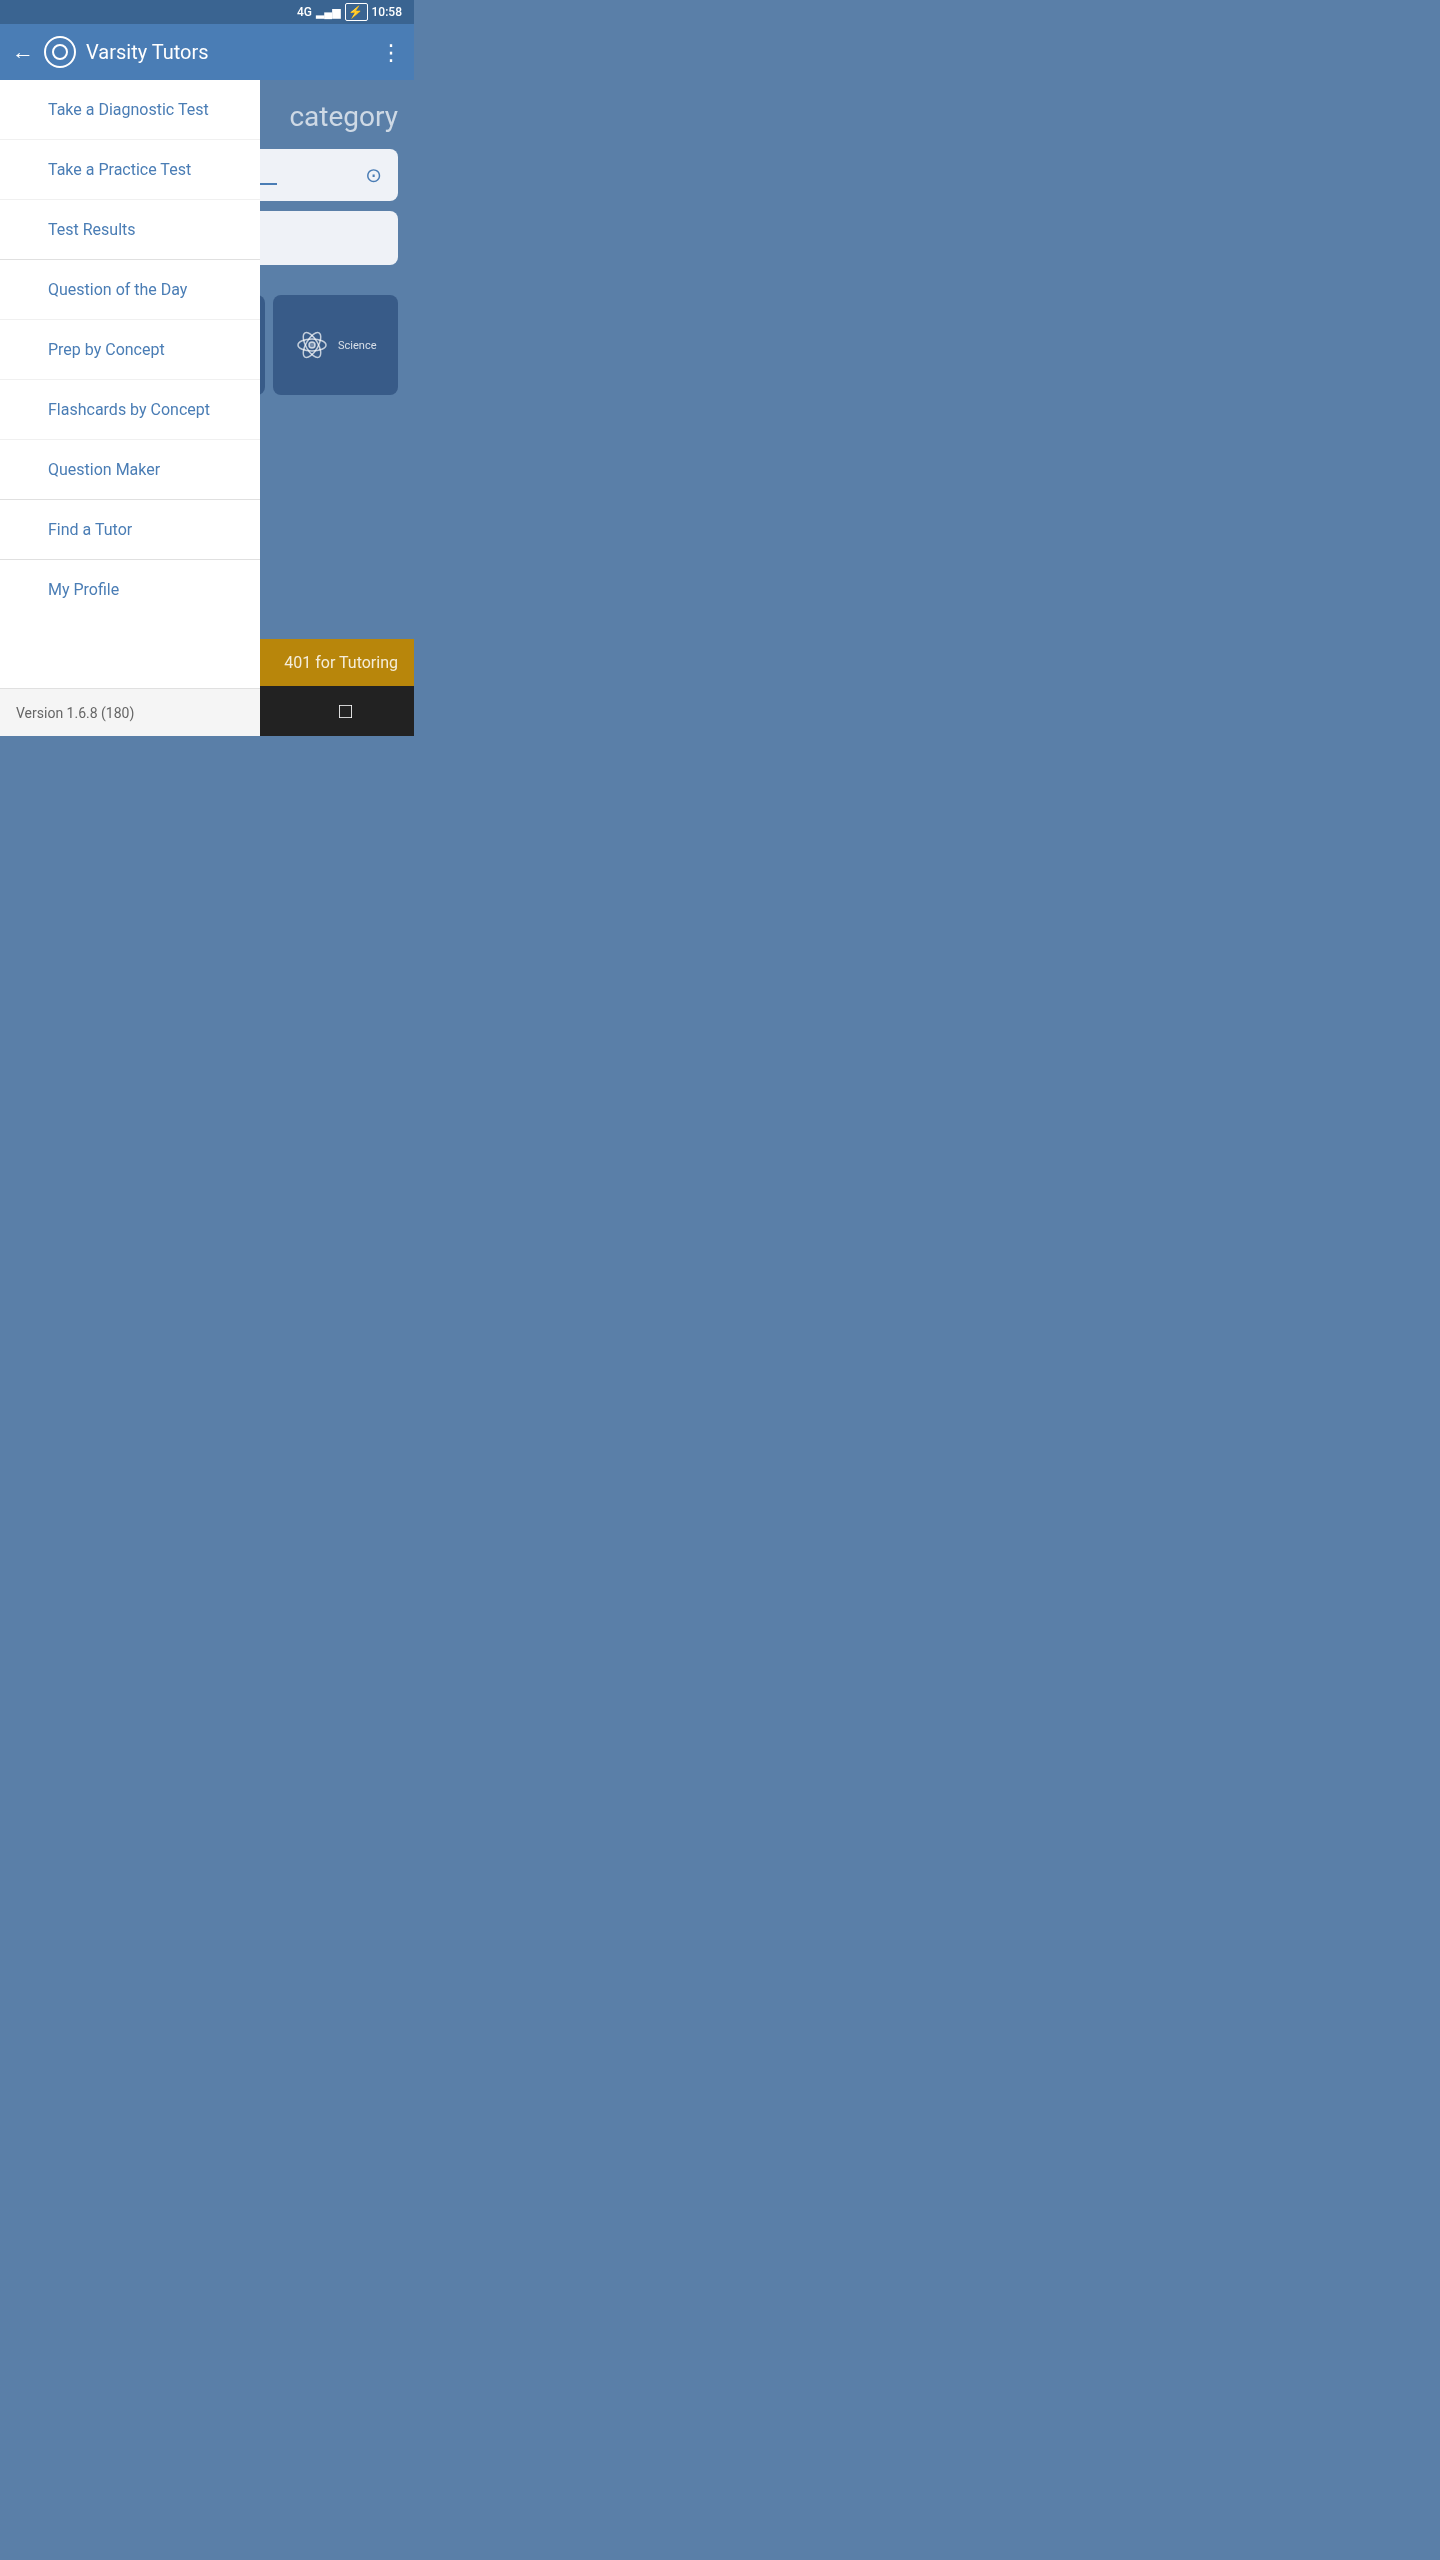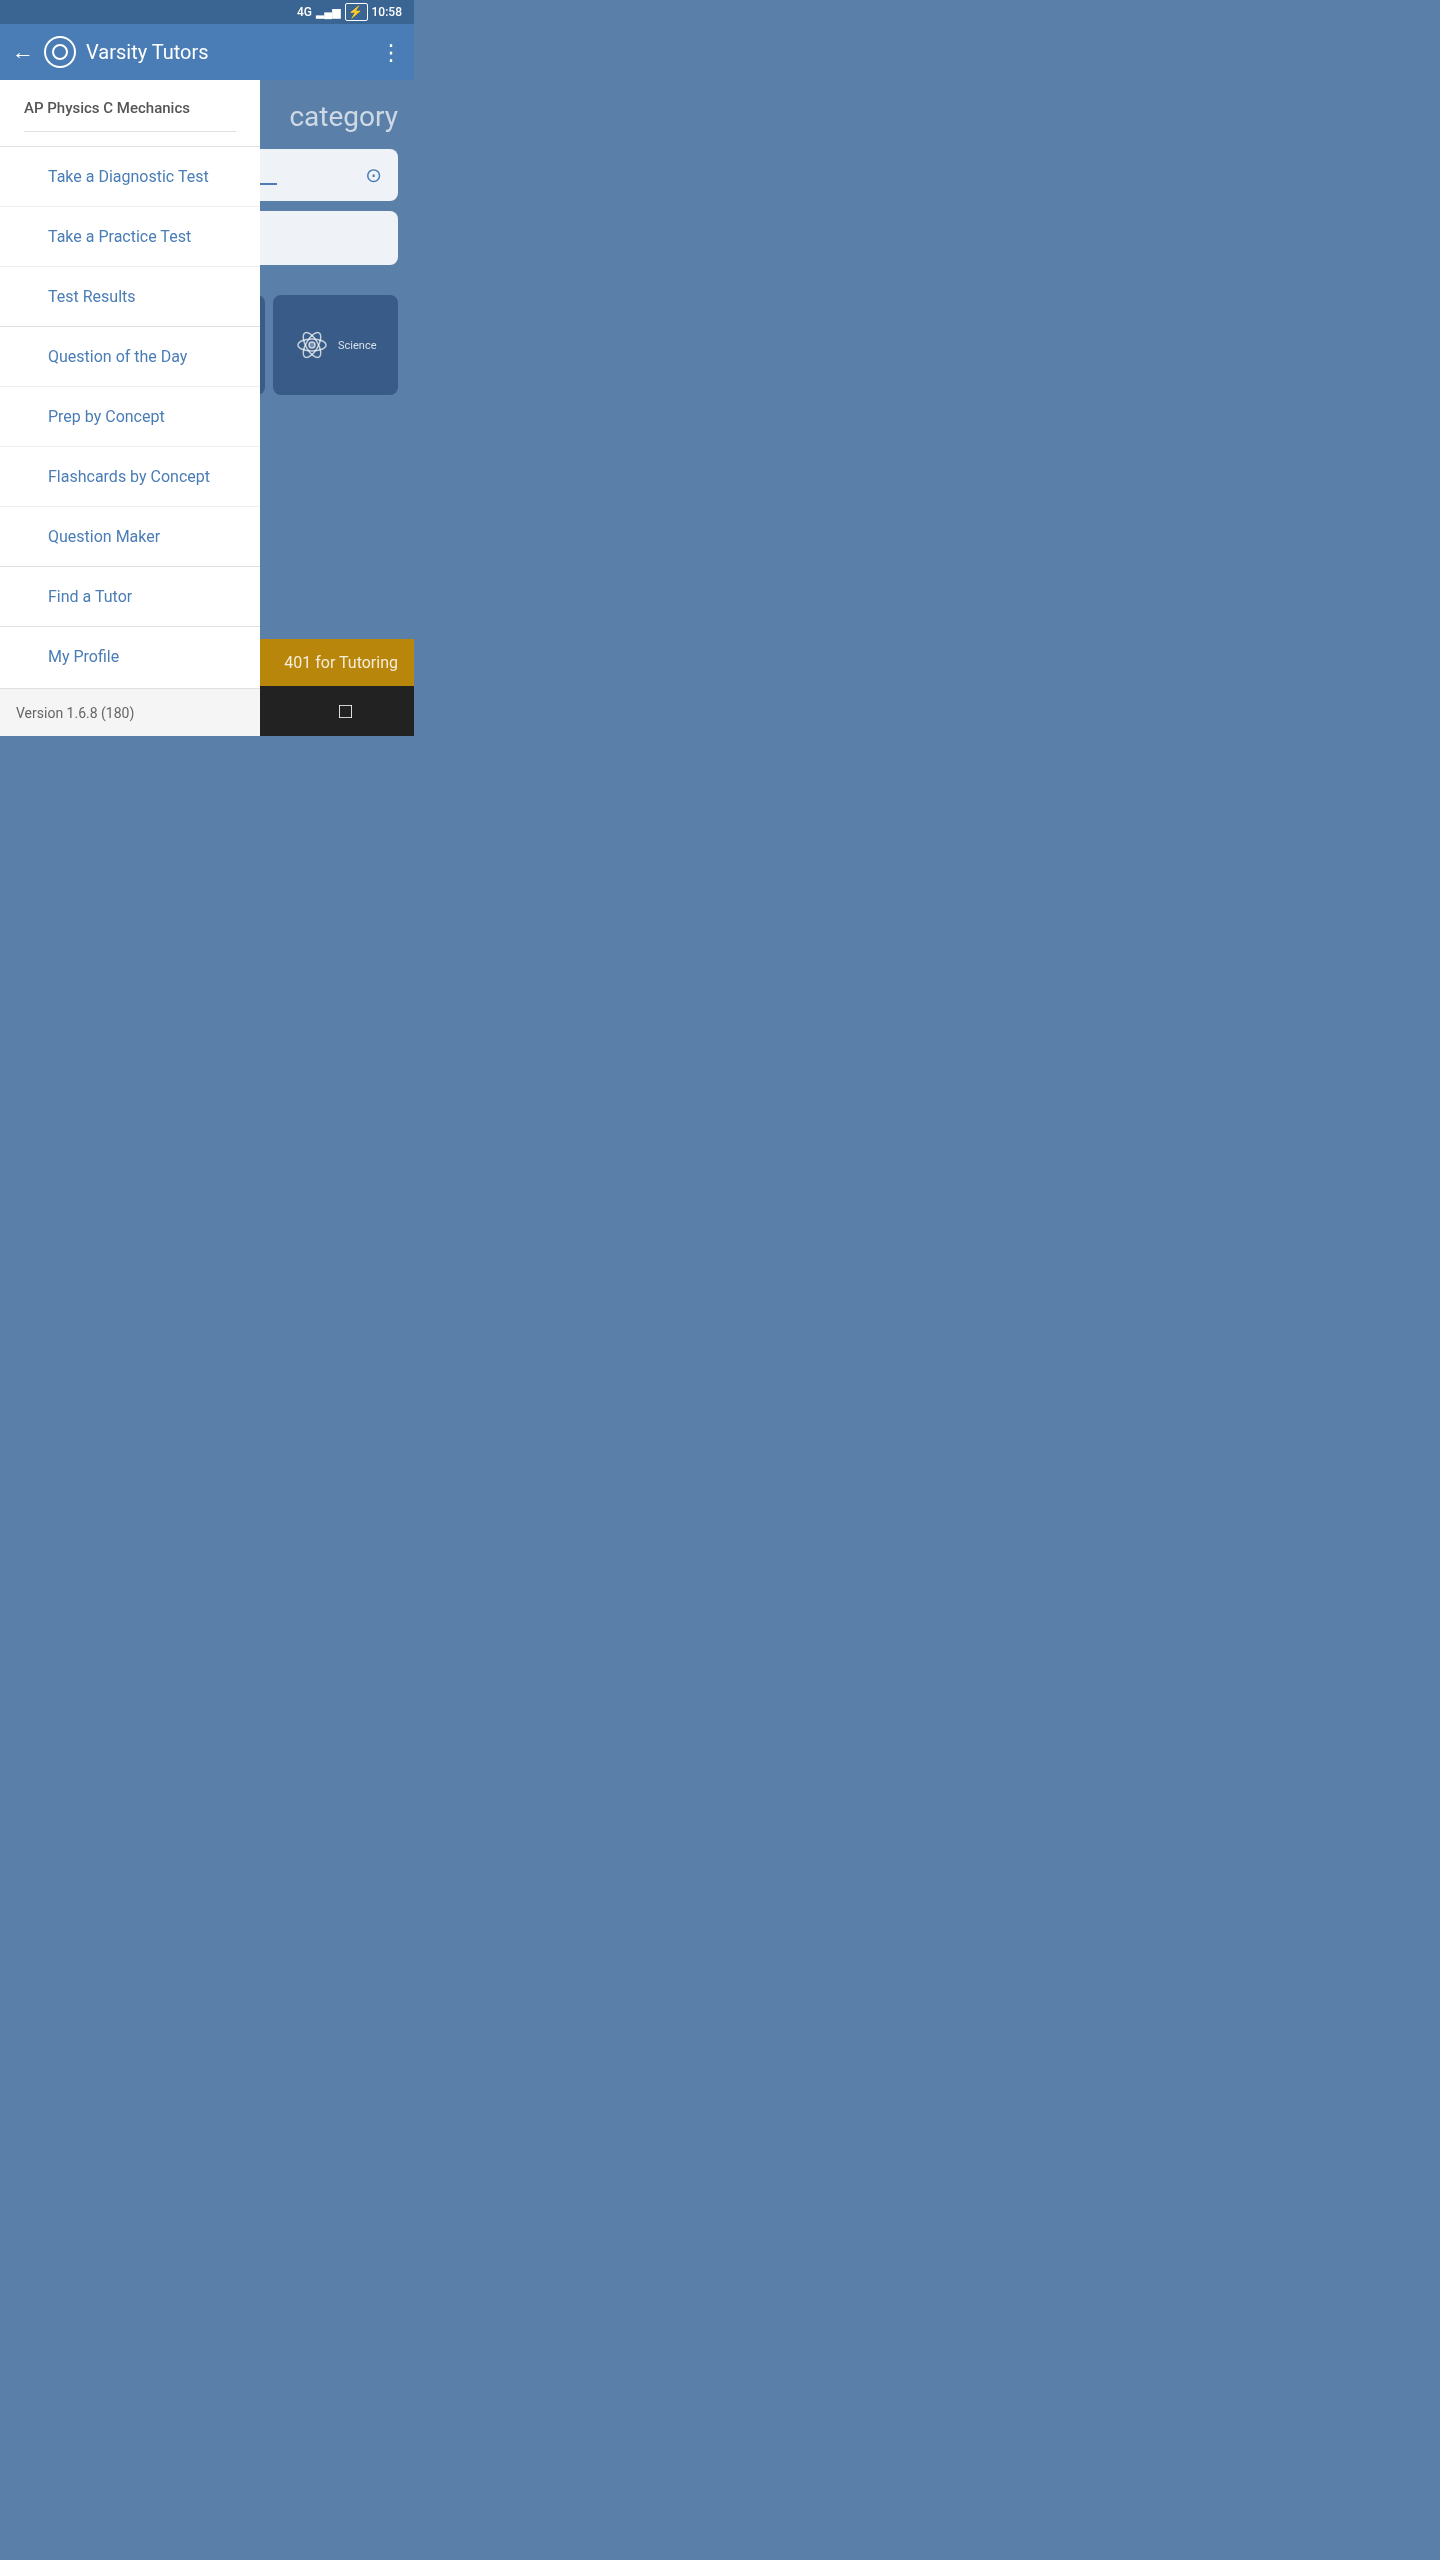--- a/index.html
+++ b/index.html
@@ -330,24 +330,20 @@
 
   <div style="margin:10px 16px;">
     <div style="width:115px;height:100px;background:rgba(50,85,130,0.85);border-radius:8px;"></div>
   </div>
 
   <div class="bg-bottom-banner">401 for Tutoring</div>
 </div>
 
 <div class="drawer">
 
-  <div class="drawer-header">
-    <span class="drawer-header-text">AP Physics C Mechanics</span>
-    <div style="height:1px;background:#e0e0e0;margin-top:14px;"></div>
-  </div>
 
   <div class="drawer-section-group">
     <div class="drawer-item">
       <span class="drawer-item-text">Take a Diagnostic Test</span>
     </div>
     <div class="drawer-item">
       <span class="drawer-item-text">Take a Practice Test</span>
     </div>
     <div class="drawer-item">
       <span class="drawer-item-text">Test Results</span>

